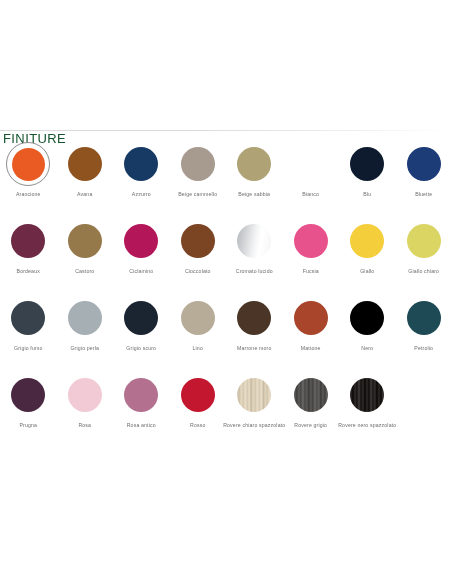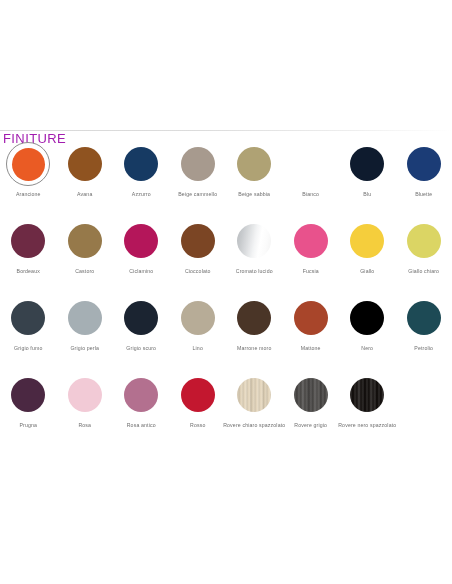--- a/index.html
+++ b/index.html
@@ -32,21 +32,21 @@
     background: linear-gradient(to right, #d8d8d8 0%, #dcdcdc 45%, #eeeeee 78%, #ffffff 100%);
   }
 
   
   .section-title {
     position: absolute;
     left: 3px;
     top: 132px;
     font-size: 13px;
     letter-spacing: 0.4px;
-    color: #a21caf;
+    color: #14532d;
     font-weight: 400;
     line-height: 1;
   }
 
   
   .grid {
     position: absolute;
     left: 0;
     top: 142px;
     width: 452px;

